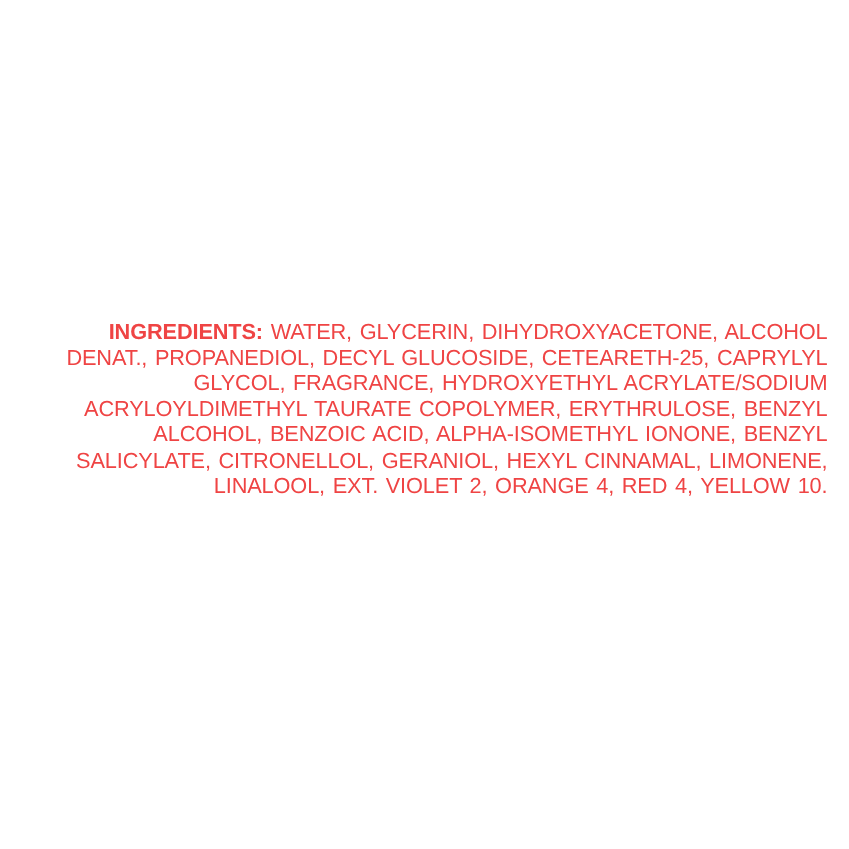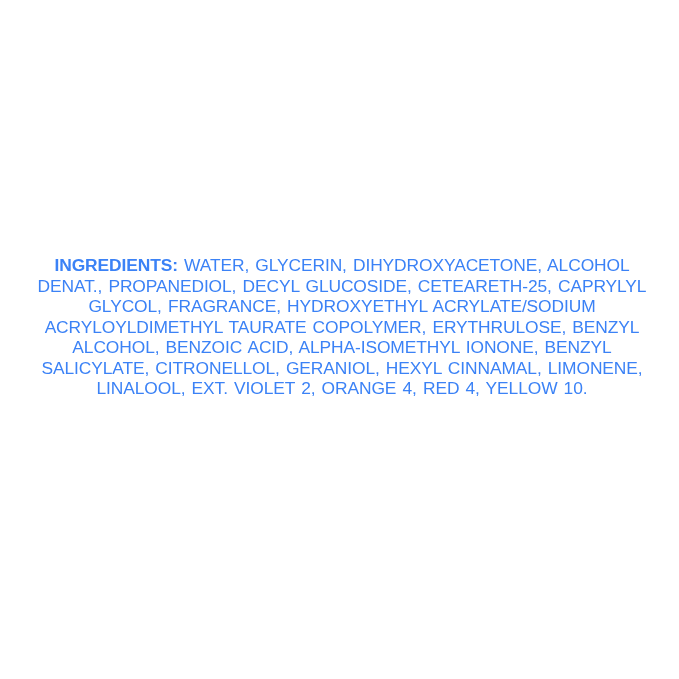--- a/index.html
+++ b/index.html
@@ -25,22 +25,22 @@
     left: 22px;
     top: 255px;
     width: 640px;
   }
   .ingredients-text {
     font-family: "Liberation Sans", sans-serif;
     font-size: 17.4px;
     line-height: 20.5px;
     letter-spacing: -0.1px;
     word-spacing: 1.4px;
-    color: #3b82f6;
-    text-align: center;
+    color: #ef4444;
+    text-align: right;
     margin: 0;
     font-weight: 400;
     -webkit-font-smoothing: antialiased;
   }
   .ingredients-text .heading {
     font-weight: 700;
   }
 </style>
 </head>
 <body>

